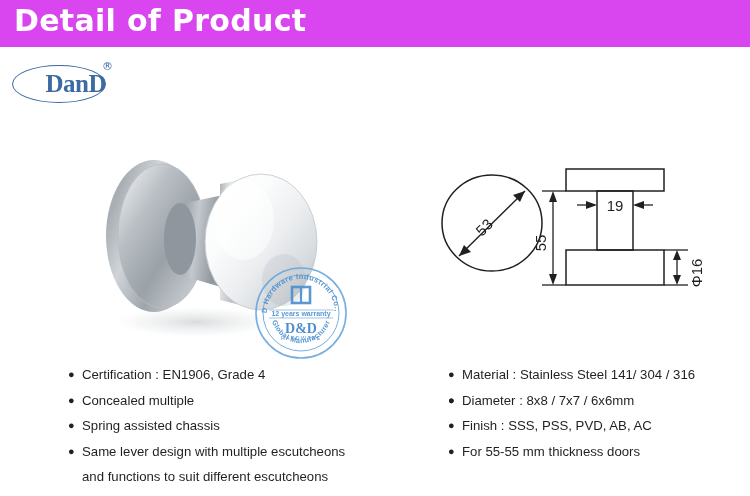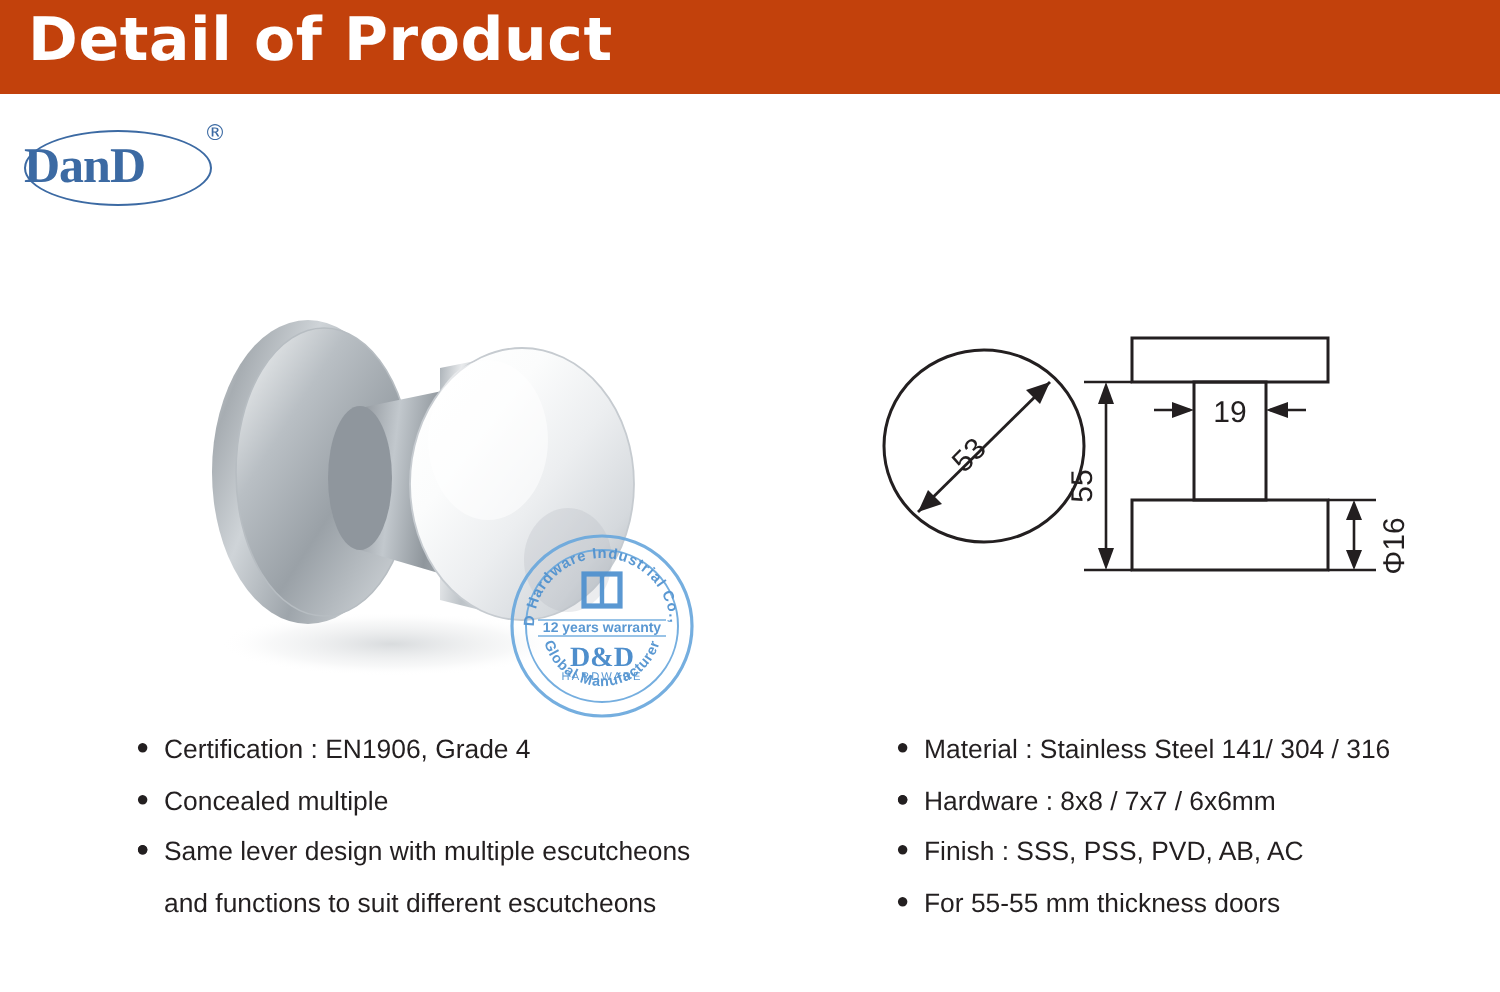--- a/index.html
+++ b/index.html
@@ -16,21 +16,21 @@
     color: #231f20;
   }
 
   
   #header-banner {
     position: absolute;
     left: 0;
     top: 0;
     width: 750px;
     height: 47px;
-    background: #c2410c;
+    background: #d946ef;
     box-sizing: border-box;
   }
   #header-title {
     position: absolute;
     left: 14px;
     top: 3px;
     font-size: 30px;
     font-weight: bold;
     color: #ffffff;
     letter-spacing: 0.3px;
@@ -56,21 +56,21 @@
     border-radius: 50%;
     box-sizing: border-box;
   }
   #brand-logo .wordmark {
     position: absolute;
     left: 0;
     top: 5px;
     width: 94px;
     height: 38px;
     line-height: 38px;
-    text-align: left;
+    text-align: right;
     font-family: "Liberation Serif", serif;
     font-weight: bold;
     font-size: 25px;
     color: #3c6aa3;
     letter-spacing: -0.5px;
   }
   #brand-logo .regmark {
     position: absolute;
     left: 90px;
     top: 0px;
@@ -282,20 +282,21 @@
   <div class="spec-item">
     <span class="marker">●</span>
     <span>Certification : EN1906, Grade 4</span>
   </div>
   <div class="spec-item">
     <span class="marker">●</span>
     <span>Concealed multiple</span>
   </div>
   <div class="spec-item">
     <span class="marker">●</span>
+    <span>Spring assisted chassis</span>
   </div>
   <div class="spec-item">
     <span class="marker">●</span>
     <span>Same lever design with multiple escutcheons</span>
   </div>
   <div class="spec-item continuation">
     
     <span>and functions to suit different escutcheons</span>
   </div>
 </div>
@@ -303,21 +304,21 @@
 <div id="spec-right" class="spec-col">
   <div class="spec-item">
     <span class="marker">●</span>
     <span>Material : Stainless Steel 141/ 304 / 316</span>
   </div>
   <div class="spec-item">
     <span class="marker">●</span>
   </div>
   <div class="spec-item">
     <span class="marker">●</span>
-    <span>Hardware : 8x8 / 7x7 / 6x6mm</span>
+    <span>Diameter : 8x8 / 7x7 / 6x6mm</span>
   </div>
   <div class="spec-item">
     <span class="marker">●</span>
     <span>Finish : SSS, PSS, PVD, AB, AC</span>
   </div>
   <div class="spec-item">
     <span class="marker">●</span>
     <span>For 55-55 mm thickness doors</span>
   </div>
 </div>

